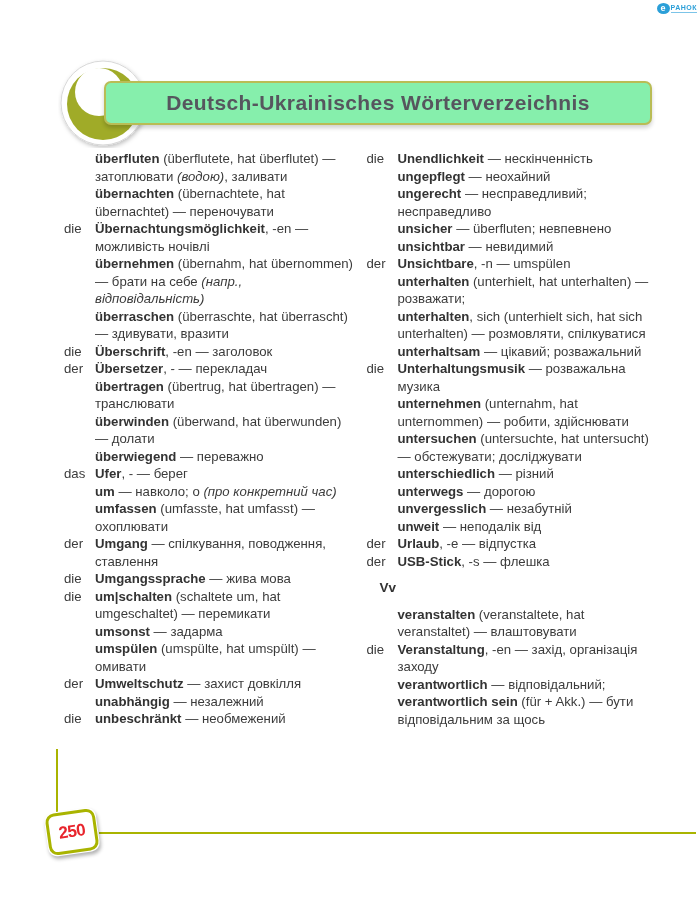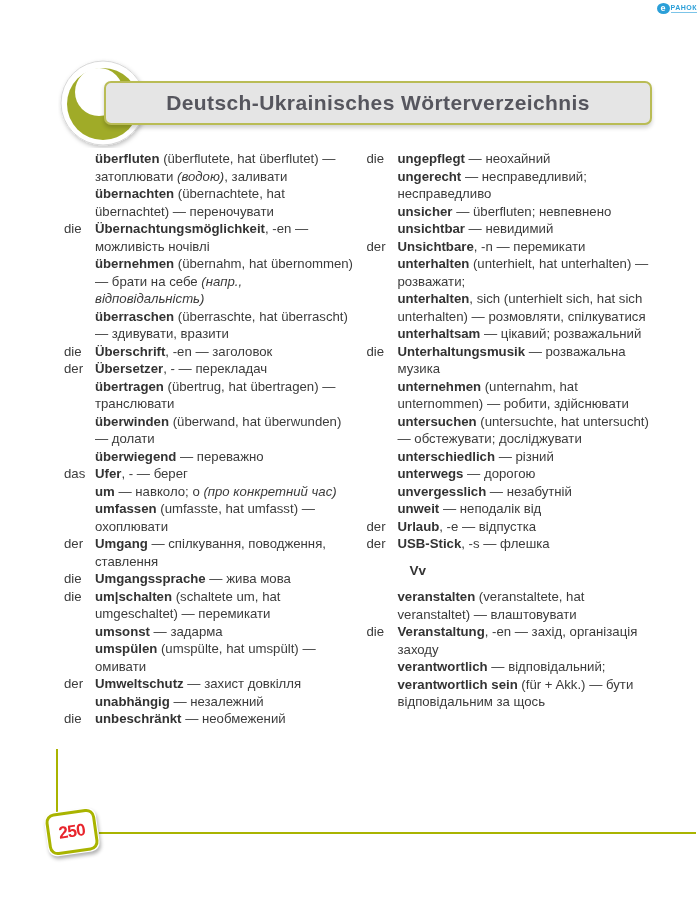--- a/index.html
+++ b/index.html
@@ -19,21 +19,21 @@
     display:flex; align-items:center; justify-content:center; line-height:1;
   }
   .brand .brand-text{
     color:#2b9fd8; font-size:7px; font-weight:bold; letter-spacing:.5px;
     border-bottom:1px solid #7cc4e8; padding-bottom:1px;
   }
 
   
   .banner{
     position:absolute; left:104px; top:81px; width:544px; height:40px;
-    background:#e5e5e5; border:2px solid #b9bc55; border-radius:7px;
+    background:#86efac; border:2px solid #b9bc55; border-radius:7px;
     box-shadow:0 3px 4px rgba(0,0,0,.18);
     display:flex; align-items:center; justify-content:center;
   }
   .banner-title{
     color:#56565e; font-size:21px; font-weight:bold; letter-spacing:.4px;
   }
   .logo{
     position:absolute; left:58px; top:58px; width:90px; height:90px;
   }
 
@@ -45,21 +45,21 @@
   .column{ width:290px; }
   .entry{
     position:relative; padding-left:31px;
     font-size:13.2px; line-height:17.5px; color:#3b3b3b;
   }
   .article{ position:absolute; left:0; top:0; }
   .hw{ font-weight:bold; color:#333333; }
   .it{ font-style:italic; }
   .section-head{
     font-weight:bold; color:#333333; font-size:13.5px;
-    margin:9px 0 9px 43px; line-height:17.5px;
+    margin:9px 0 9px 13px; line-height:17.5px;
   }
 
   
   .vline{
     position:absolute; left:56px; top:749px; width:2px; height:66px;
     background:#a9b400;
   }
   .hline{
     position:absolute; left:99px; top:832px; width:597px; height:2px;
     background:#a9b400;
@@ -125,26 +125,26 @@
         <div class="entry"><span class="article">die</span></div>
         <div class="entry"><span class="article"></span><span><span class="hw">um|schalten</span><span class="rg"> (schaltete um, hat umgeschaltet) — перемикати</span></span></div>
         <div class="entry"><span class="article"></span><span><span class="hw">umsonst</span><span class="rg"> — задарма</span></span></div>
         <div class="entry"><span class="article"></span><span><span class="hw">umspülen</span><span class="rg"> (umspülte, hat umspült) — омивати</span></span></div>
         <div class="entry"><span class="article">der</span><span><span class="hw">Umweltschutz</span><span class="rg"> — захист довкілля</span></span></div>
         <div class="entry"><span class="article"></span><span><span class="hw">unabhängig</span><span class="rg"> — незалежний</span></span></div>
         <div class="entry"><span class="article">die</span></div>
         <div class="entry"><span class="article"></span><span><span class="hw">unbeschränkt</span><span class="rg"> — необмежений</span></span></div>
       </div>
     <div class="column" id="col-right">
-        <div class="entry"><span class="article">die</span></div>
+        <div class="entry"><span class="article">die</span><span><span class="hw">Unendlichkeit</span><span class="rg"> — нескінченність</span></span></div>
         <div class="entry"><span class="article"></span><span><span class="hw">ungepflegt</span><span class="rg"> — неохайний</span></span></div>
         <div class="entry"><span class="article"></span><span><span class="hw">ungerecht</span><span class="rg"> — несправедливий; несправедливо</span></span></div>
         <div class="entry"><span class="article"></span><span><span class="hw">unsicher</span><span class="rg"> — überfluten; невпевнено</span></span></div>
         <div class="entry"><span class="article"></span><span><span class="hw">unsichtbar</span><span class="rg"> — невидимий</span></span></div>
-        <div class="entry"><span class="article">der</span><span><span class="hw">Unsichtbare</span><span class="rg">, -n — перемикати</span></span></div>
+        <div class="entry"><span class="article">der</span><span><span class="hw">Unsichtbare</span><span class="rg">, -n — umspülen</span></span></div>
         <div class="entry"><span class="article"></span><span><span class="hw">unterhalten</span><span class="rg"> (unterhielt, hat unterhalten) — розважати;</span></span></div>
         <div class="entry"><span class="article"></span><span><span class="hw">unterhalten</span><span class="rg">, sich (unterhielt sich, hat sich unterhalten) — розмовляти, спілкуватися</span></span></div>
         <div class="entry"><span class="article"></span><span><span class="hw">unterhaltsam</span><span class="rg"> — цікавий; розважальний</span></span></div>
         <div class="entry"><span class="article">die</span><span><span class="hw">Unterhaltungsmusik</span><span class="rg"> — розважальна музика</span></span></div>
         <div class="entry"><span class="article"></span><span><span class="hw">unternehmen</span><span class="rg"> (unternahm, hat unternommen) — робити, здійснювати</span></span></div>
         <div class="entry"><span class="article"></span><span><span class="hw">untersuchen</span><span class="rg"> (untersuchte, hat untersucht) — обстежувати; досліджувати</span></span></div>
         <div class="entry"><span class="article"></span><span><span class="hw">unterschiedlich</span><span class="rg"> — різний</span></span></div>
         <div class="entry"><span class="article"></span><span><span class="hw">unterwegs</span><span class="rg"> — дорогою</span></span></div>
         <div class="entry"><span class="article"></span><span><span class="hw">unvergesslich</span><span class="rg"> — незабутній</span></span></div>
         <div class="entry"><span class="article"></span><span><span class="hw">unweit</span><span class="rg"> — неподалік від</span></span></div>

